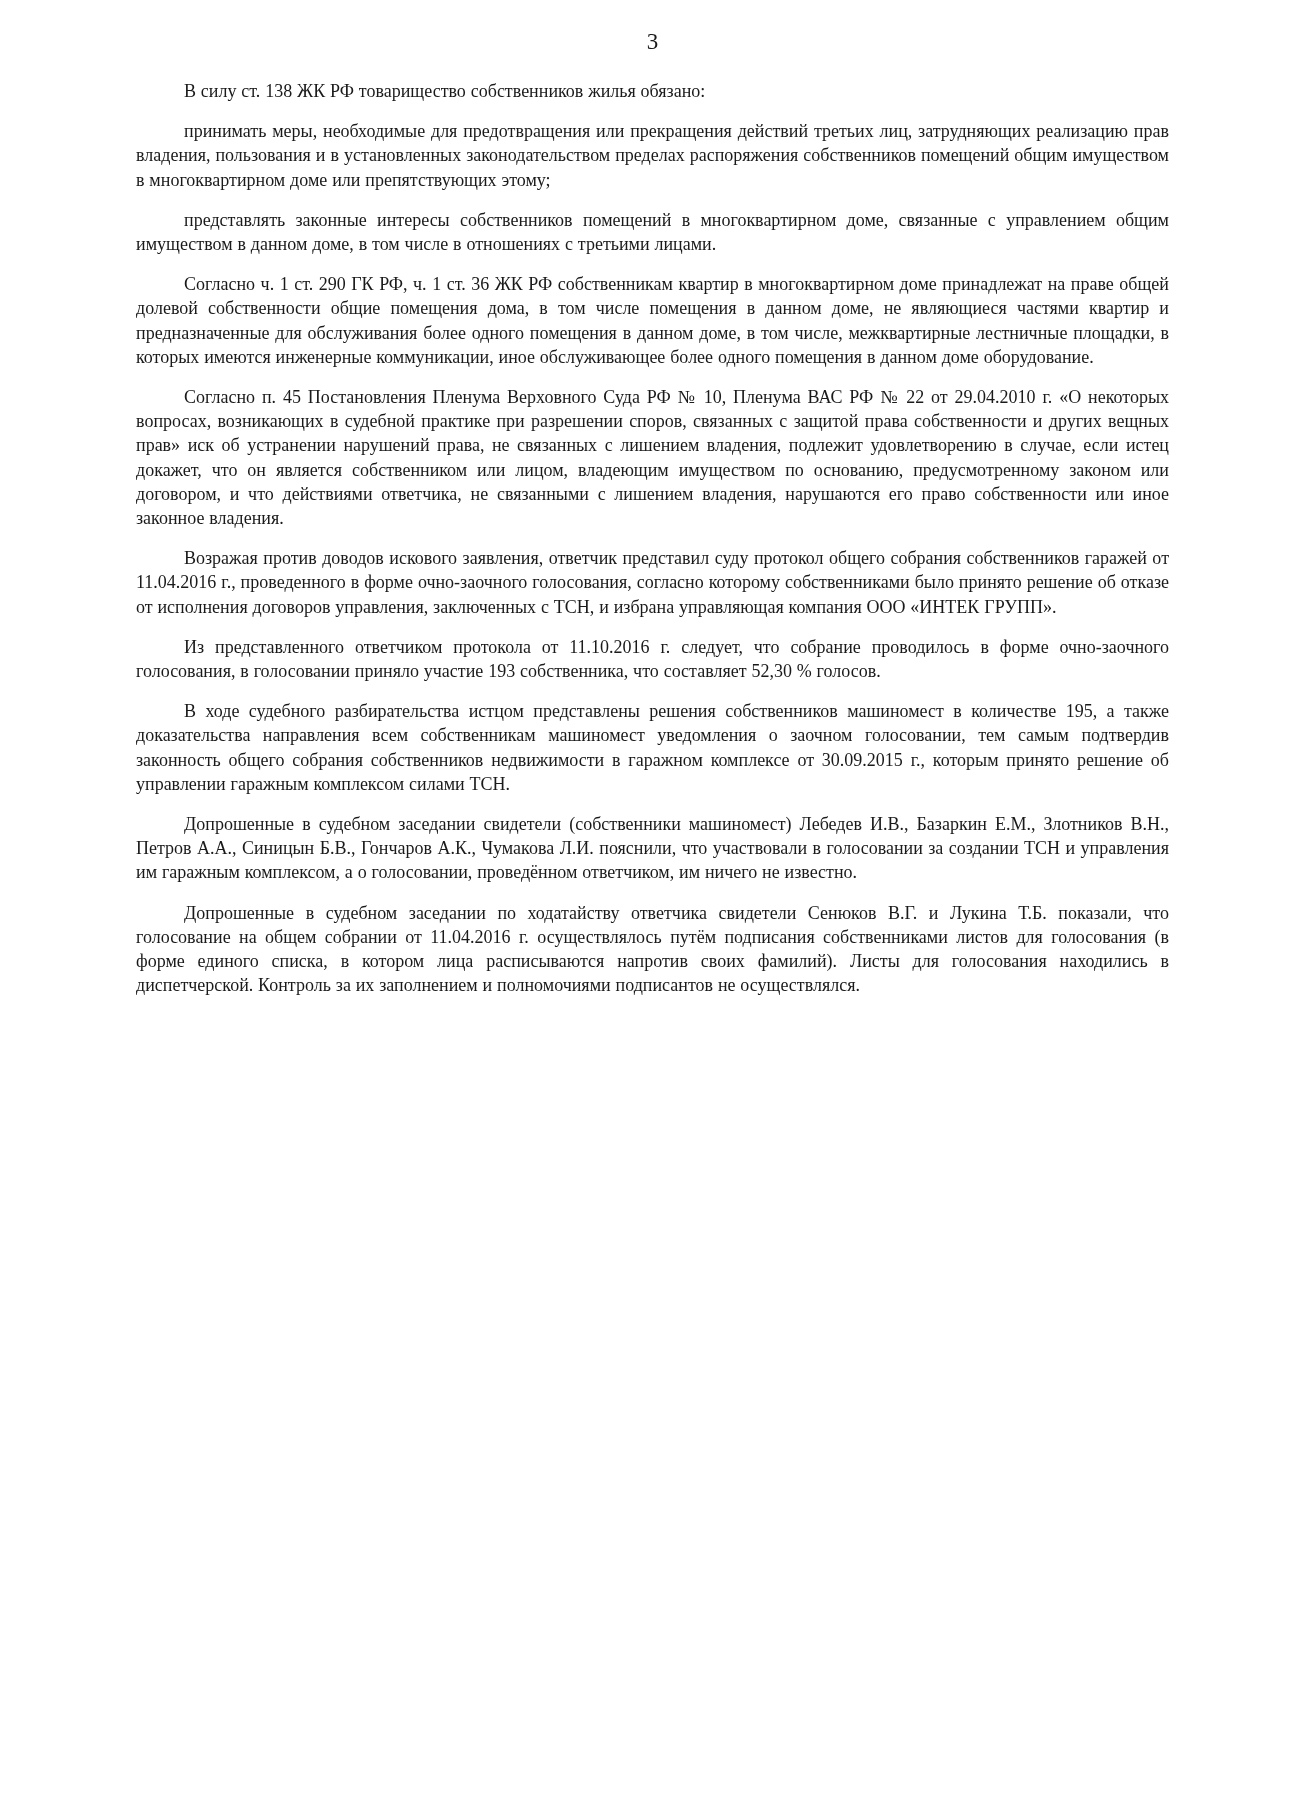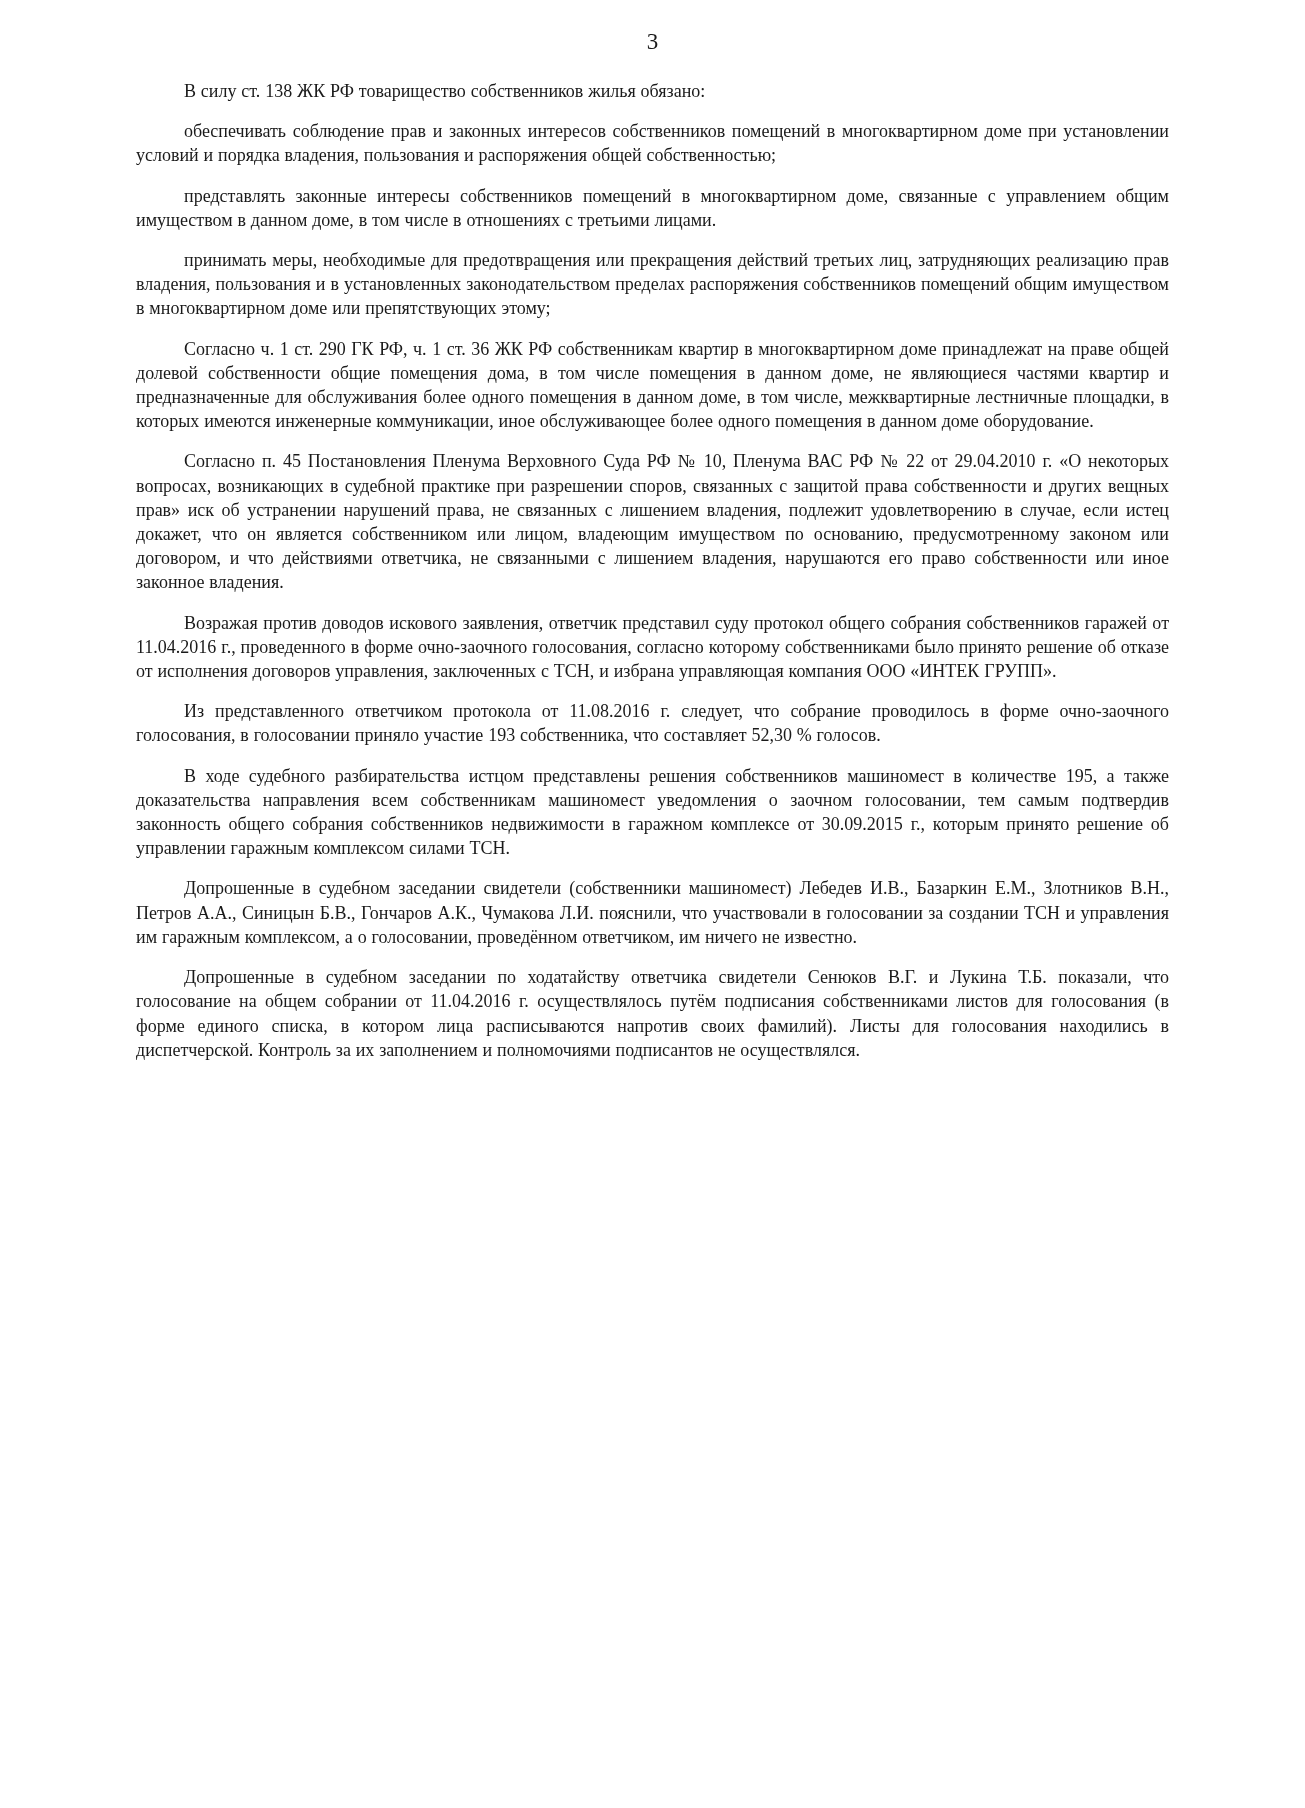--- a/index.html
+++ b/index.html
@@ -36,25 +36,24 @@
 </style>
 </head>
 <body>
 
 <div class="page">
 
   <div class="page-number">3</div>
 
   <div class="body-text">
     <p>В силу ст. 138 ЖК РФ товарищество собственников жилья обязано:</p>
-    <p>обеспечивать соблюдение прав и законных интересов собственников помещений в многоквартирном доме при установлении условий и порядка владения, пользования и распоряжения общей собственностью;</p>
+    <p>принимать меры, необходимые для предотвращения или прекращения действий третьих лиц, затрудняющих реализацию прав владения, пользования и в установленных законодательством пределах распоряжения собственников помещений общим имуществом в многоквартирном доме или препятствующих этому;</p>
     <p>представлять законные интересы собственников помещений в многоквартирном доме, связанные с управлением общим имуществом в данном доме, в том числе в отношениях с третьими лицами.</p>
-    <p>принимать меры, необходимые для предотвращения или прекращения действий третьих лиц, затрудняющих реализацию прав владения, пользования и в установленных законодательством пределах распоряжения собственников помещений общим имуществом в многоквартирном доме или препятствующих этому;</p>
     <p>Согласно ч. 1 ст. 290 ГК РФ, ч. 1 ст. 36 ЖК РФ собственникам квартир в многоквартирном доме принадлежат на праве общей долевой собственности общие помещения дома, в том числе помещения в данном доме, не являющиеся частями квартир и предназначенные для обслуживания более одного помещения в данном доме, в том числе, межквартирные лестничные площадки, в которых имеются инженерные коммуникации, иное обслуживающее более одного помещения в данном доме оборудование.</p>
     <p>Согласно п. 45 Постановления Пленума Верховного Суда РФ № 10, Пленума ВАС РФ № 22 от 29.04.2010 г. «О некоторых вопросах, возникающих в судебной практике при разрешении споров, связанных с защитой права собственности и других вещных прав» иск об устранении нарушений права, не связанных с лишением владения, подлежит удовлетворению в случае, если истец докажет, что он является собственником или лицом, владеющим имуществом по основанию, предусмотренному законом или договором, и что действиями ответчика, не связанными с лишением владения, нарушаются его право собственности или иное законное владения.</p>
     <p>Возражая против доводов искового заявления, ответчик представил суду протокол общего собрания собственников гаражей от 11.04.2016 г., проведенного в форме очно-заочного голосования, согласно которому собственниками было принято решение об отказе от исполнения договоров управления, заключенных с ТСН, и избрана управляющая компания ООО «ИНТЕК ГРУПП».</p>
-    <p>Из представленного ответчиком протокола от 11.08.2016 г. следует, что собрание проводилось в форме очно-заочного голосования, в голосовании приняло участие 193 собственника, что составляет 52,30 % голосов.</p>
+    <p>Из представленного ответчиком протокола от 11.10.2016 г. следует, что собрание проводилось в форме очно-заочного голосования, в голосовании приняло участие 193 собственника, что составляет 52,30 % голосов.</p>
     <p>В ходе судебного разбирательства истцом представлены решения собственников машиномест в количестве 195, а также доказательства направления всем собственникам машиномест уведомления о заочном голосовании, тем самым подтвердив законность     общего собрания собственников недвижимости в гаражном комплексе от 30.09.2015 г., которым принято решение об управлении гаражным комплексом силами ТСН.</p>
     <p>Допрошенные в судебном заседании свидетели (собственники машиномест) Лебедев И.В., Базаркин Е.М., Злотников В.Н., Петров А.А., Синицын Б.В., Гончаров А.К., Чумакова Л.И. пояснили, что участвовали в голосовании за создании ТСН и управления им гаражным комплексом, а о голосовании, проведённом ответчиком, им ничего не известно.</p>
     <p>Допрошенные в судебном заседании по ходатайству ответчика свидетели Сенюков В.Г. и Лукина Т.Б. показали, что голосование на общем собрании от 11.04.2016 г. осуществлялось путём подписания собственниками листов для голосования (в форме единого списка, в котором лица расписываются напротив своих фамилий). Листы для голосования находились в диспетчерской. Контроль за их заполнением и полномочиями подписантов не осуществлялся.</p>
   </div>
 
 </div>
 
 </body></html>

